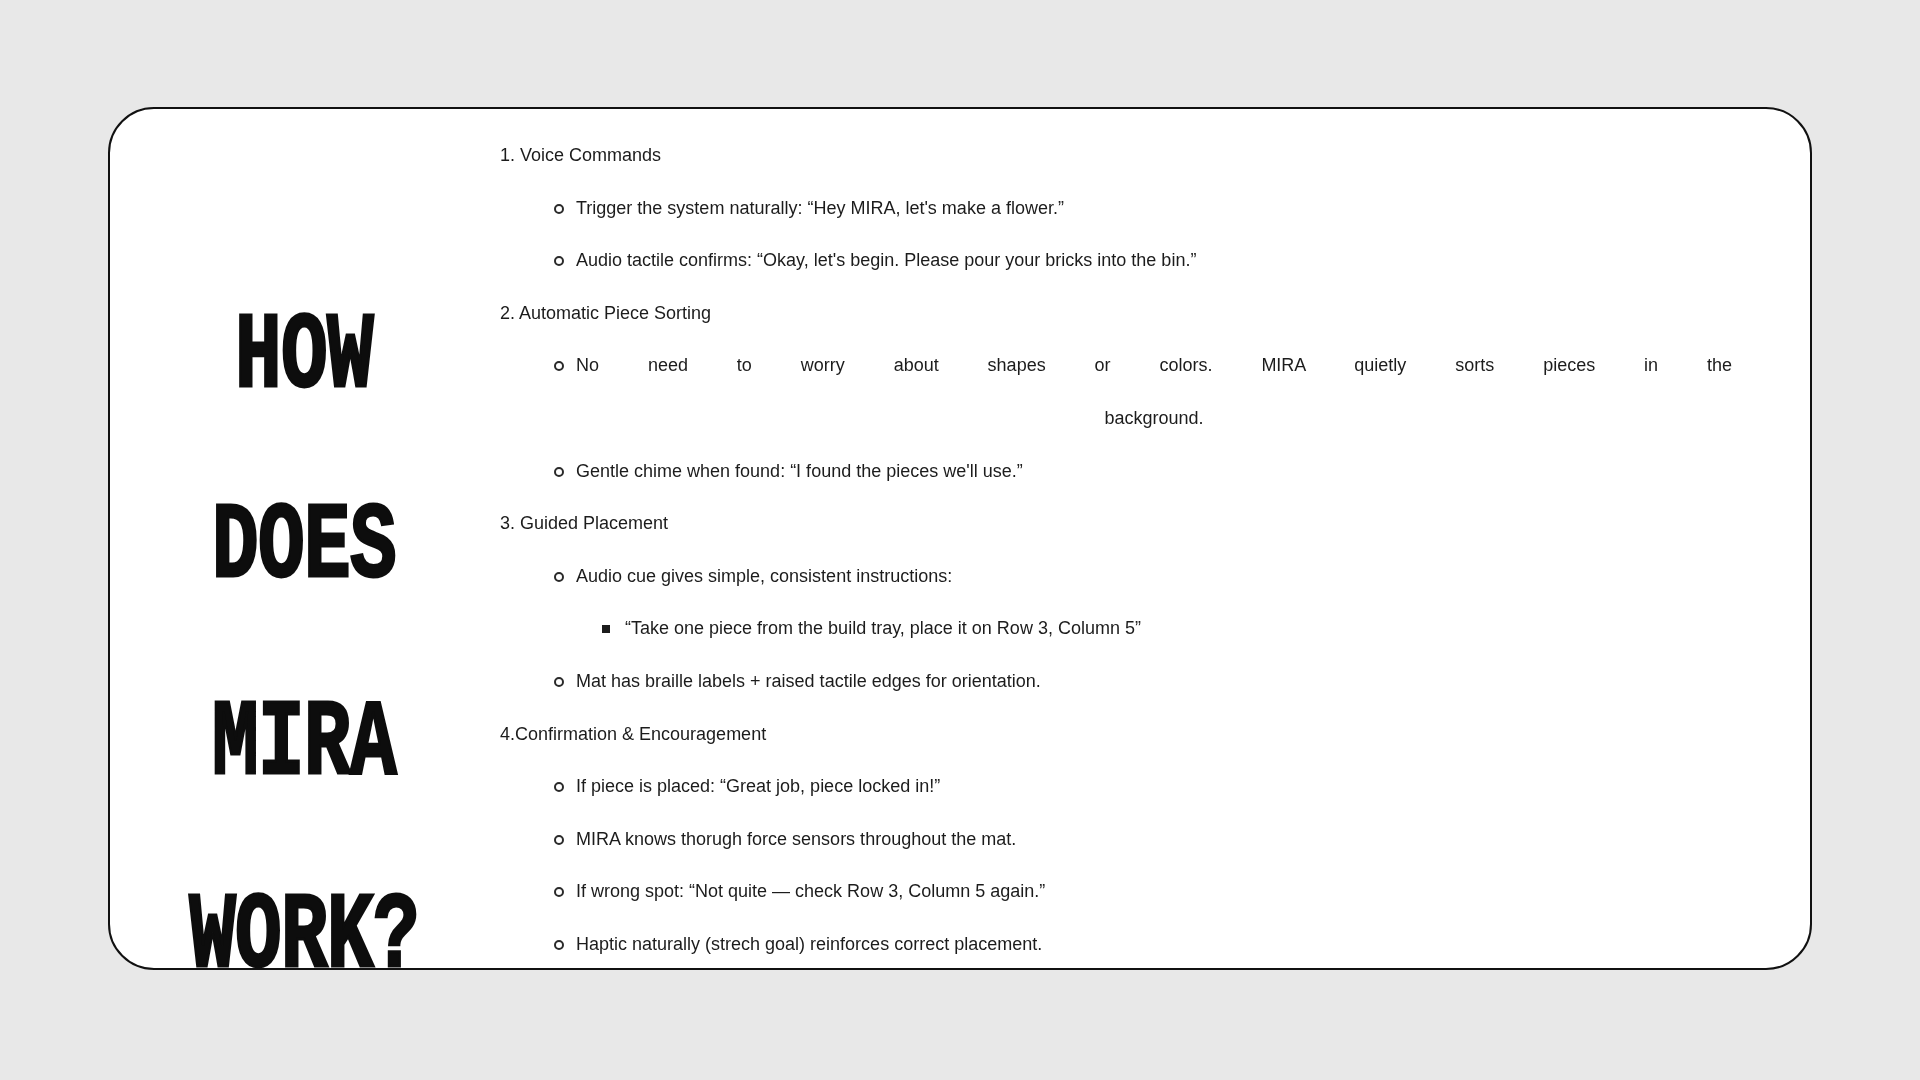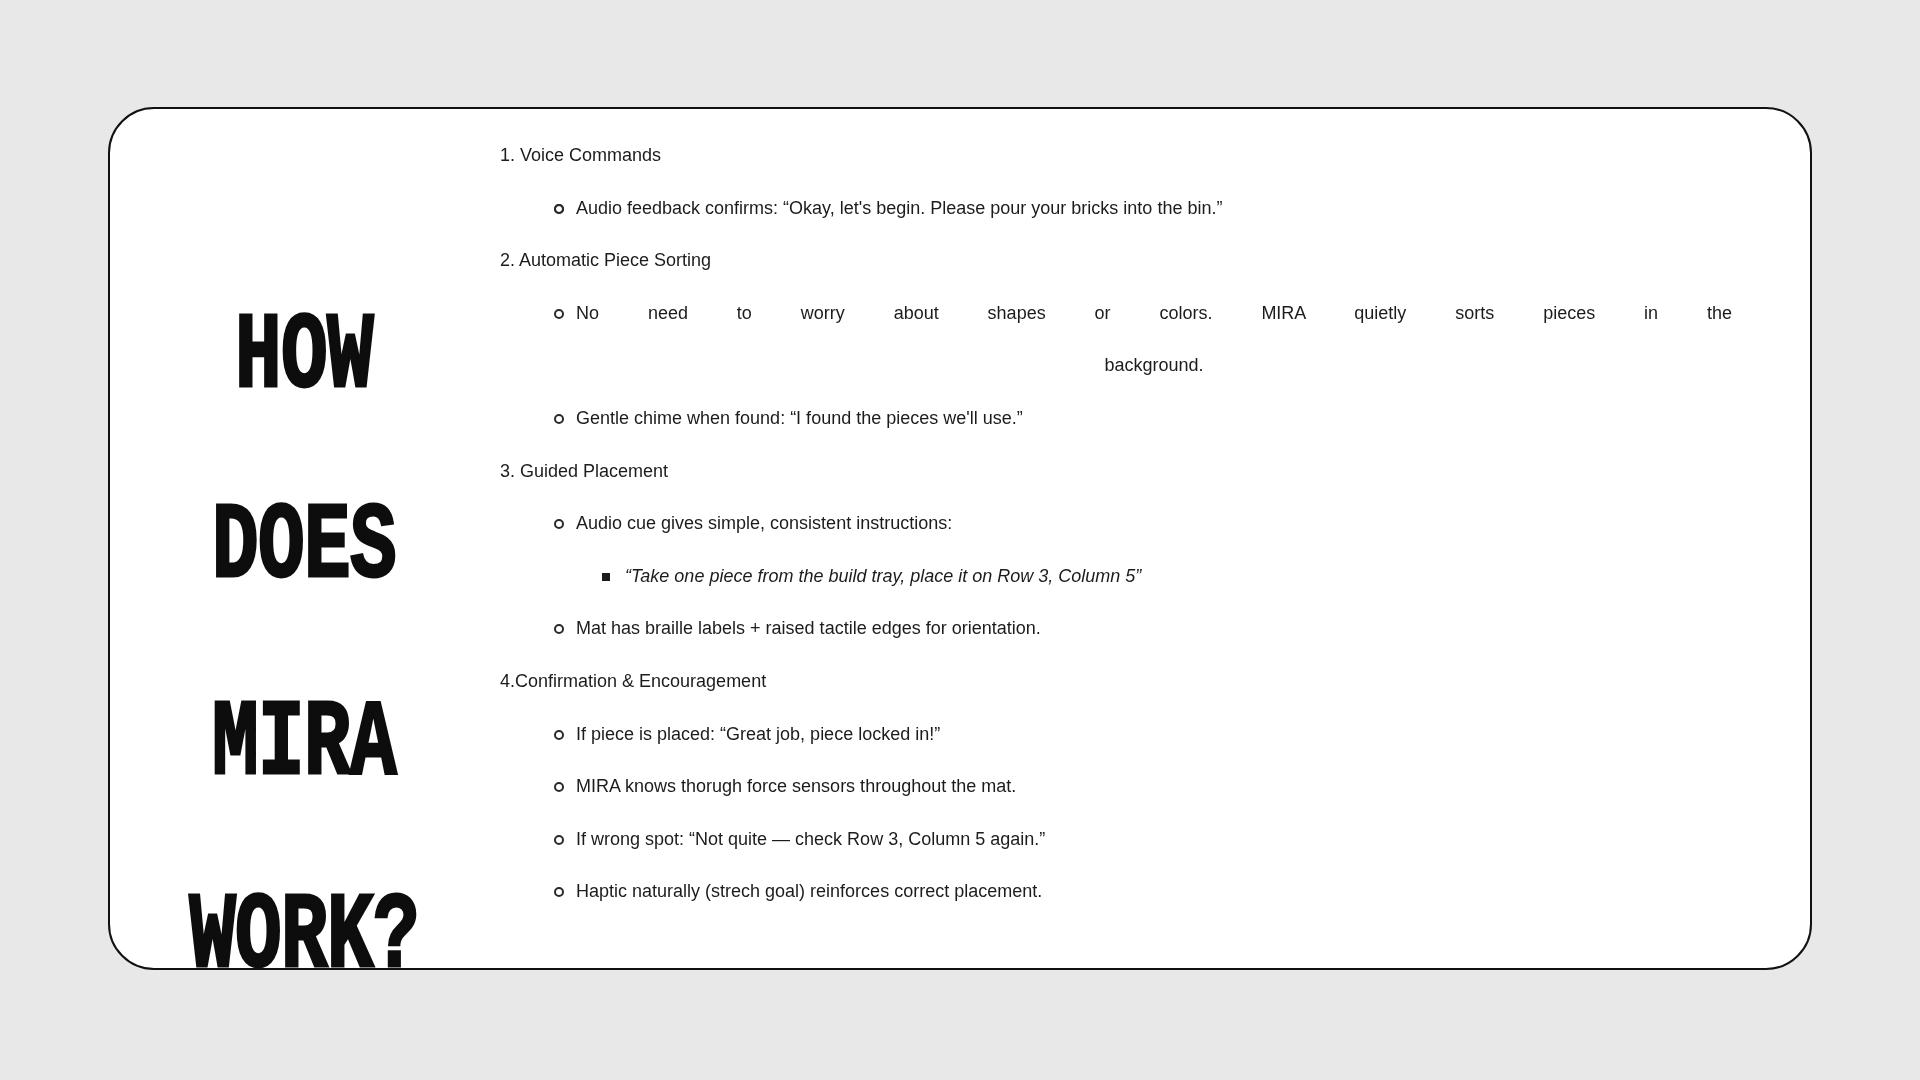--- a/index.html
+++ b/index.html
@@ -49,21 +49,21 @@
     position: absolute;
     left: 500px; top: 129px;
     width: 1232px;
     color: #1c1c1c;
     font-size: 18px;
     line-height: 52.6px;
   }
   .heading { font-weight: 400; }
   .li { position: relative; }
   .li.lvl2 { padding-left: 76px; }
-  .li.lvl3 { padding-left: 125px; font-style: italic; }
+  .li.lvl3 { padding-left: 125px; }
   .marker-circle {
     position: absolute;
     left: 54px; top: 22px;
     width: 10px; height: 10px;
     border: 2px solid #2a2a2a;
     border-radius: 50%;
     background: transparent;
   }
   .marker-square {
     position: absolute;
@@ -90,24 +90,25 @@
     <div class="title-word w1">DOES</div>
     <div class="title-word w2">MIRA</div>
     <div class="title-word w3">WORK?</div>
   </div>
 
   <div class="list-col">
 
     <div class="heading">1. Voice Commands</div>
     <div class="li lvl2">
       <span class="marker-circle"></span>
+      <span>Trigger the system naturally: “Hey MIRA, let's make a flower.”</span>
     </div>
     <div class="li lvl2">
       <span class="marker-circle"></span>
-      <span>Audio feedback confirms: “Okay, let's begin. Please pour your bricks into the bin.”</span>
+      <span>Audio tactile confirms: “Okay, let's begin. Please pour your bricks into the bin.”</span>
     </div>
 
     <div class="heading">2. Automatic Piece Sorting</div>
     <div class="li lvl2 just">
       <span class="marker-circle"></span>
       <span class="l1">No need to worry about shapes or colors. MIRA quietly sorts pieces in the</span>
       <span class="l2">background.</span>
     </div>
     <div class="li lvl2">
       <span class="marker-circle"></span>

